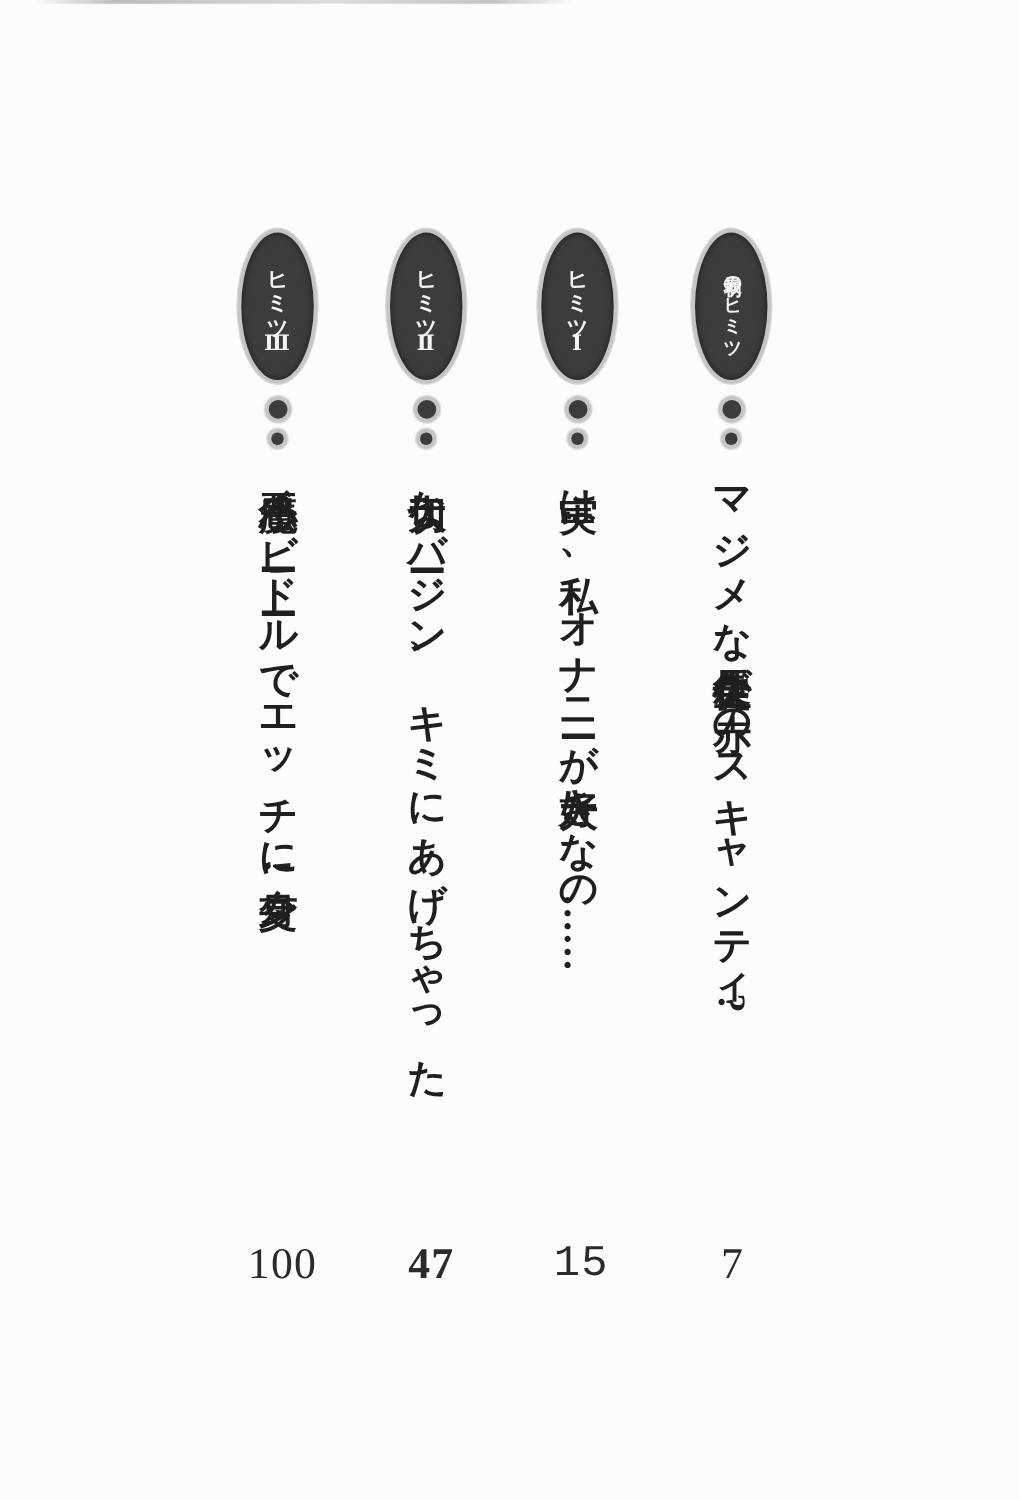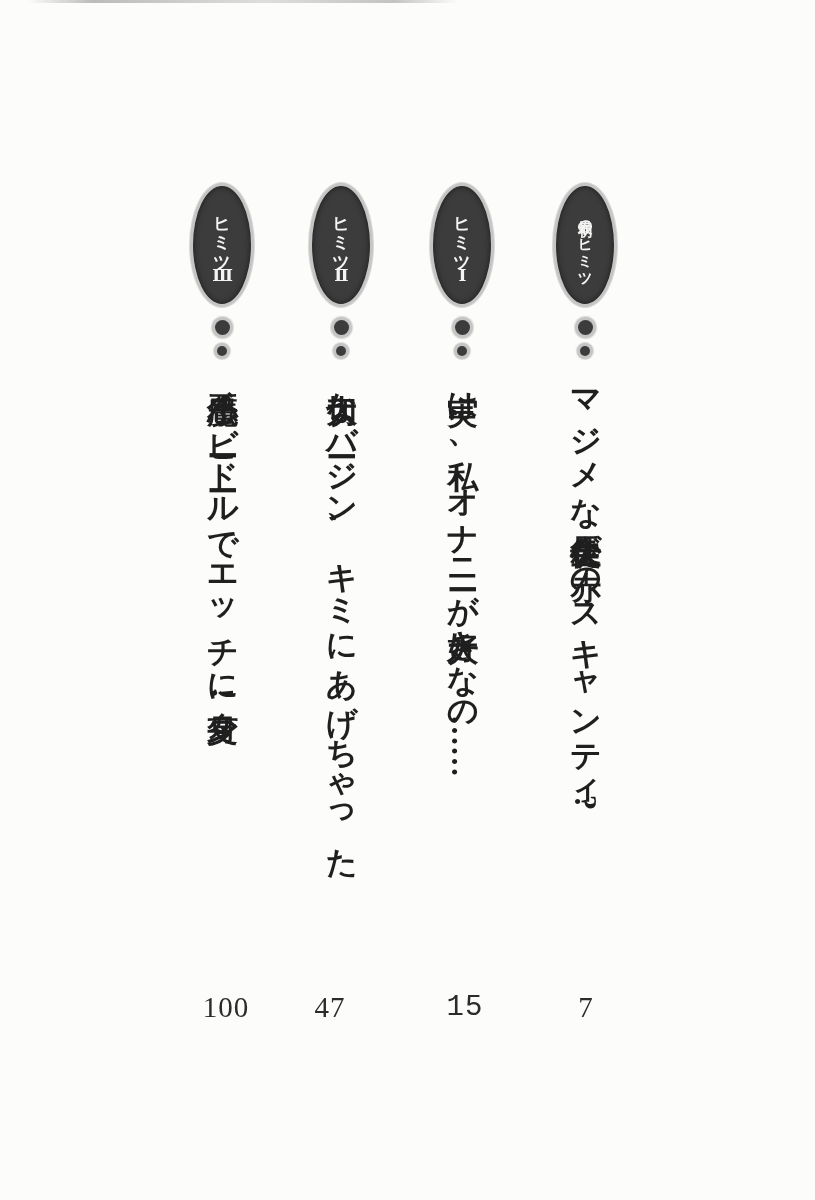--- a/index.html
+++ b/index.html
@@ -84,27 +84,27 @@
     color: var(--title-text);
     letter-spacing: 0px;
     height: 570px;
     text-align: start;
   }
   .page-num {
     position: absolute;
     top: 991px;
     width: 120px;
     text-align: center;
-    font-size: 29px;
+    font-size: 35px;
     color: var(--page-num-text);
     letter-spacing: 1px;
   }
   .pn-0 { left: 526px; }
   .pn-1 { left: 405px; font-family: Liberation Mono, monospace; }
-  .pn-2 { left: 270px; }
+  .pn-2 { left: 285px; font-weight: bold; }
   .pn-3 { left: 166px; }
 </style>
 </head>
 <body>
 
 <div class="page">
 
   <div class="scan-edge"></div>
 
   <section class="toc-col col-0">

